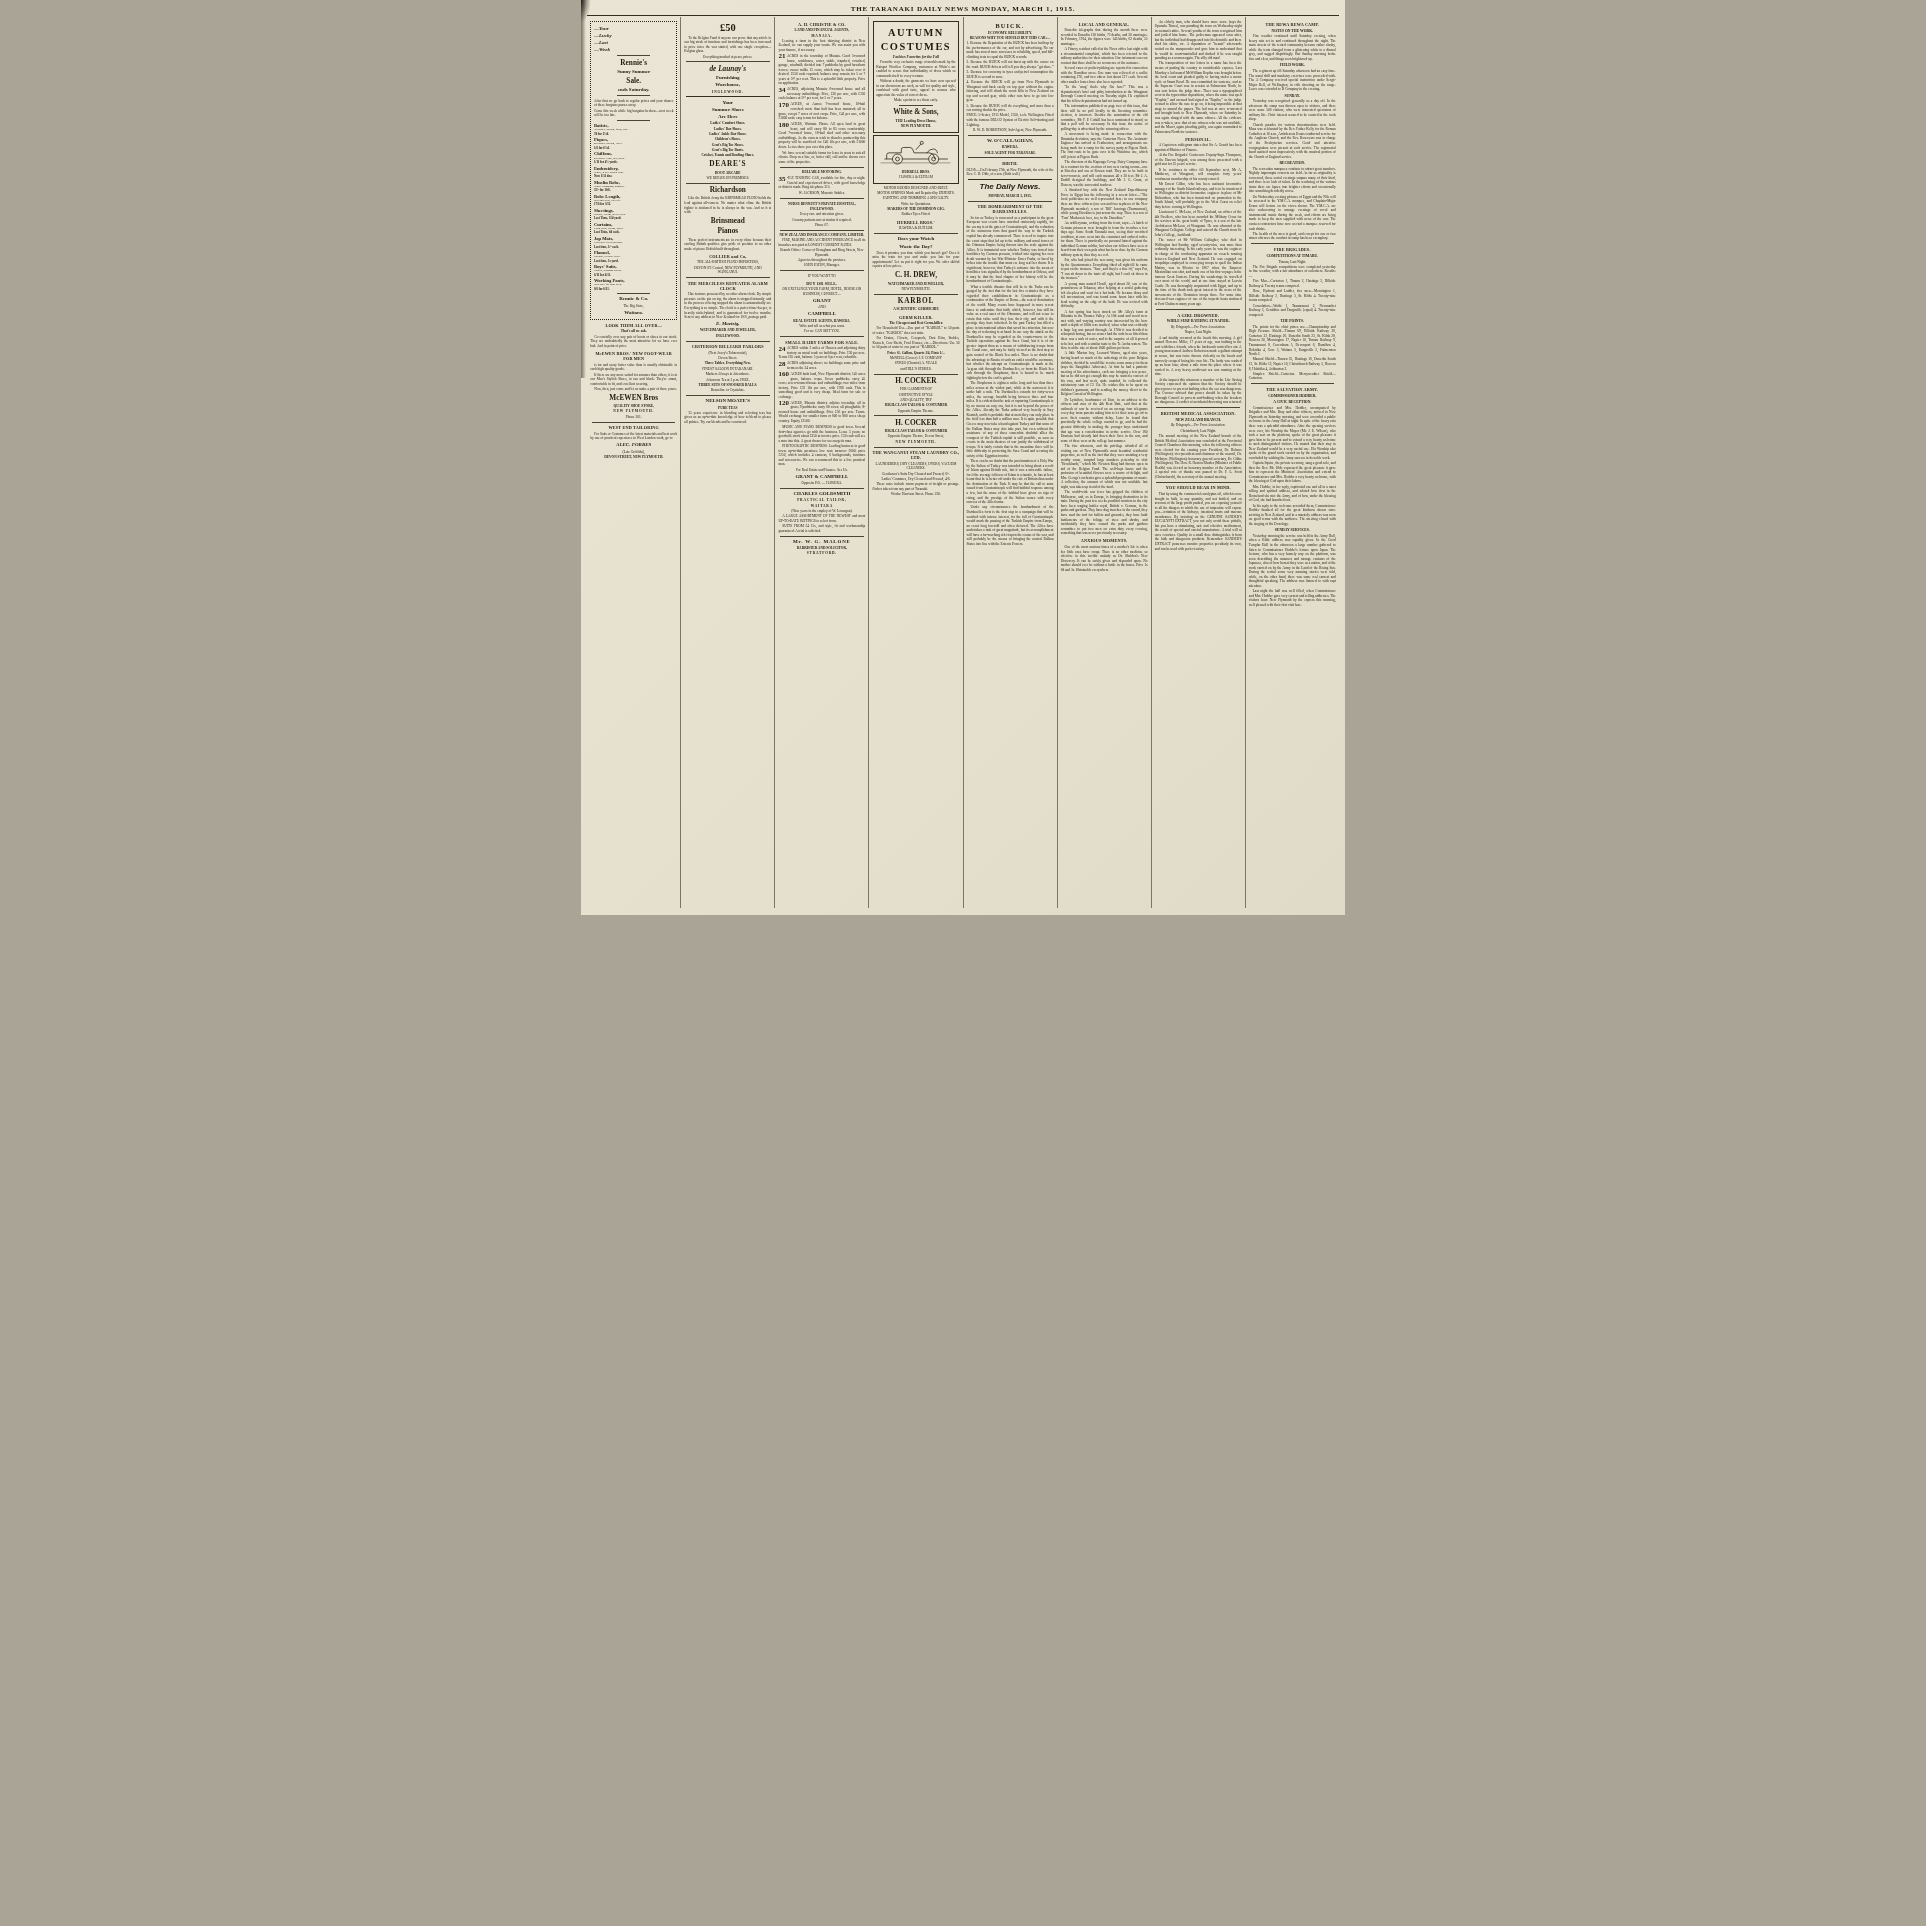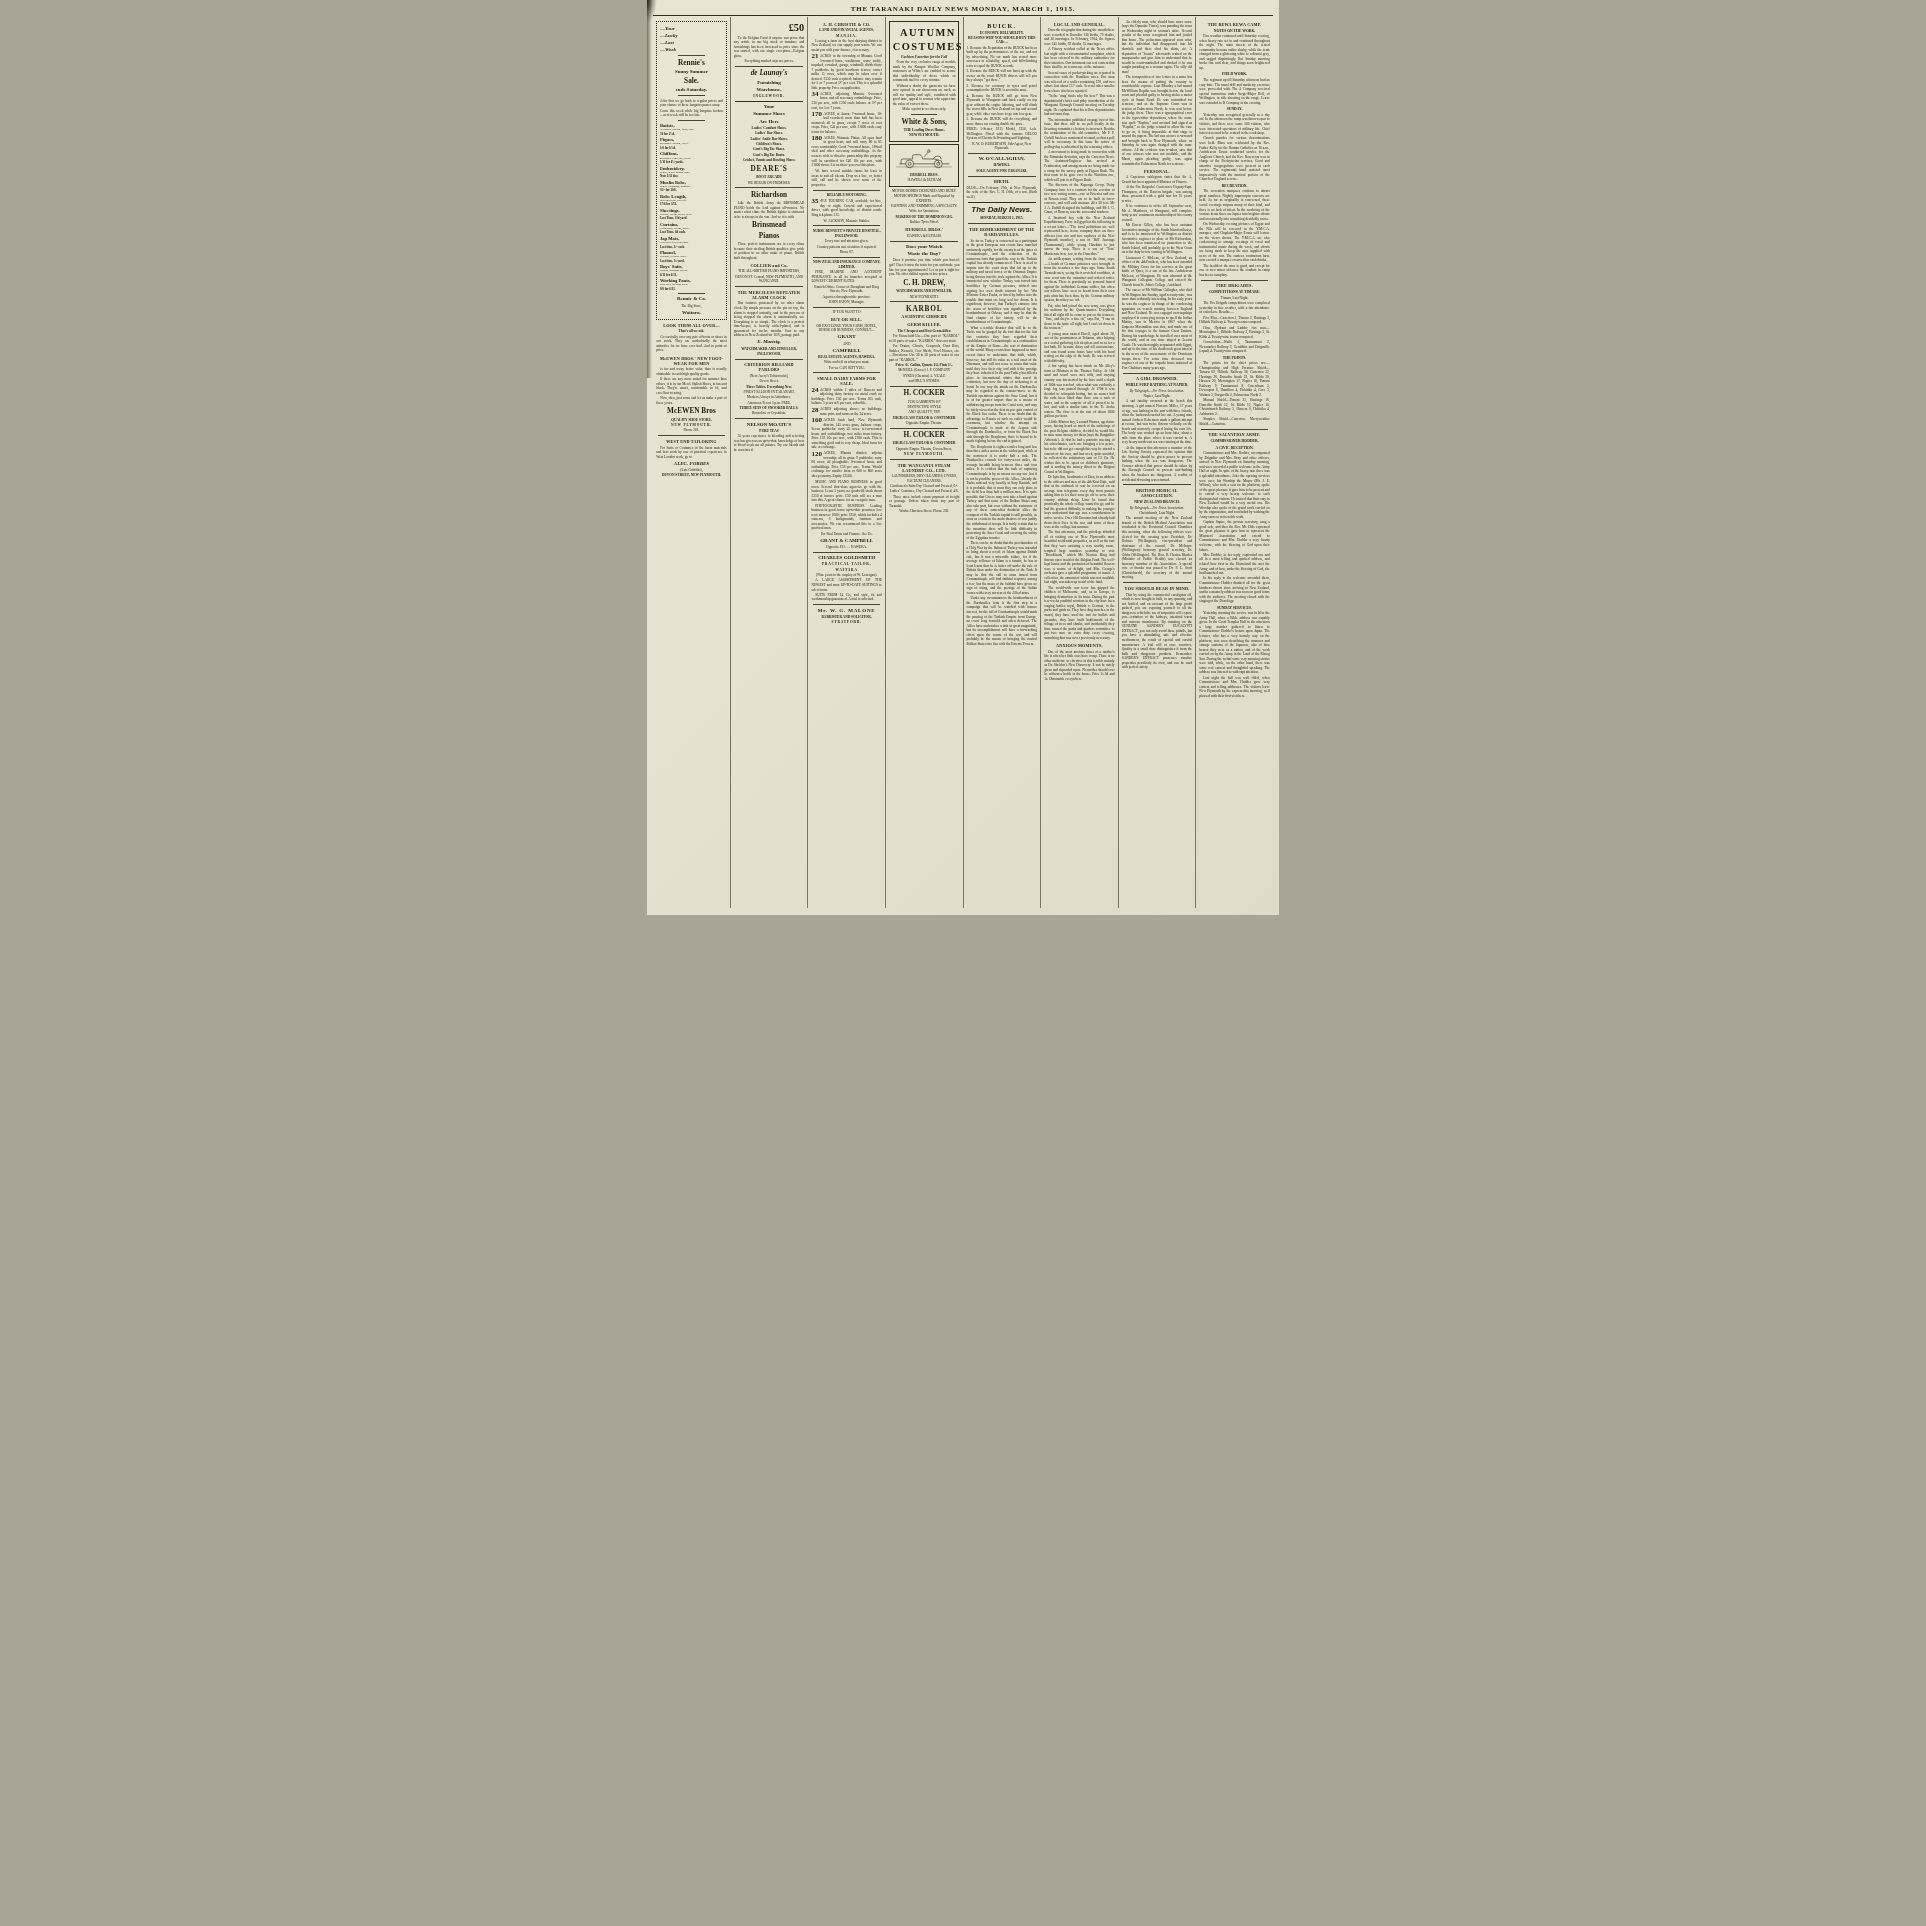--- a/index.html
+++ b/index.html
@@ -1,39 +1,39 @@
 <!DOCTYPE html>
 <html style="font-size:6.2px"><head>
 <meta charset="utf-8">
 <style>
   * { margin:0; padding:0; box-sizing:border-box; }
   html,body { background:#a9a495; }
   .page {
-    width:632px; height:915px; margin:0 auto; position:relative; overflow:hidden;
+    width:764px; height:915px; margin:0 auto; position:relative; overflow:hidden;
     background:linear-gradient(135deg,#e9e4d3 0%, #e6e0cf 55%, #e0dac8 100%);
     color:#221c10; font-family:"Liberation Serif","DejaVu Serif",serif;
     padding:2.3px 6.2px 3.9px;
   }
   .page::before{ content:''; position:absolute; left:0; top:0; width:5px; height:378px;
     background:linear-gradient(to right, rgba(25,20,10,.55), rgba(25,20,10,0)); pointer-events:none;}
   .page::after{ content:''; position:absolute; left:0; top:0; width:10px; height:23px;
     background:radial-gradient(ellipse at top left, rgba(15,12,6,.8), rgba(15,12,6,0) 70%); pointer-events:none;}
   .masthead { text-align:center; font-weight:bold; font-size:7px; letter-spacing:0.8px;
     padding:2.7px 0 1.9px; border-bottom:0.8px solid #352e1d; }
   .cols { display:flex; height:891px; margin-top:1.2px; }
   .col { flex:1 1 0; padding:1.9px 3.1px 3.1px; border-left:0.4px solid #7d7562; overflow:hidden; }
   .col:first-child { border-left:none; }
 
   .b-p  { font-size:3.5px;  line-height:1.3; text-align:justify; text-indent:3.9px; margin:0.8px 0; }
   .b-pn { font-size:3.5px;  line-height:1.3; text-align:justify; margin:0.8px 0; }
   .b-c  { font-size:3.5px;  line-height:1.3; text-align:center;  margin:0.8px 0; }
   .b-cb { font-size:3.5px;  line-height:1.3; text-align:center;  margin:0.8px 0; font-weight:bold; }
   .b-head { font-size:4.2px; font-weight:bold; text-align:center; margin:2.7px 0 1.5px; line-height:1.2; letter-spacing:0.2px; }
   .b-sub  { font-size:3.7px; font-weight:bold; text-align:center; margin:1.9px 0 1.2px; line-height:1.2; }
-  .b-h1 { font-size:10.4px; font-weight:bold; text-align:right; line-height:1.08; margin:2.7px 0; }
+  .b-h1 { font-size:10.4px; font-weight:bold; text-align:center; line-height:1.08; margin:2.7px 0; }
   .b-h2 { font-size:7.3px; font-weight:bold; text-align:center; line-height:1.1; margin:2.3px 0; }
   .b-h3 { font-size:5px; font-weight:bold; text-align:center; line-height:1.15; margin:1.5px 0; }
   .b-fr { font-size:8px; font-weight:bold; font-style:italic; text-align:center; margin:2.3px 0;
           font-family:Liberation Sans, sans-serif; }
   .left { text-align:left; }  .ital { font-style:italic; }  .script { font-style:italic; }
   .sp1 { letter-spacing:0.8px; } .sp2 { letter-spacing:1.5px; }
   .big { font-size:6.2px; letter-spacing:1.2px; }
   hr.rule { border:0; border-top:0.4px solid #4c4434; margin:2.3px auto; width:96%; }
   hr.short { width:42%; }
   hr.thick { border-top:1.2px double #352e1d; }

